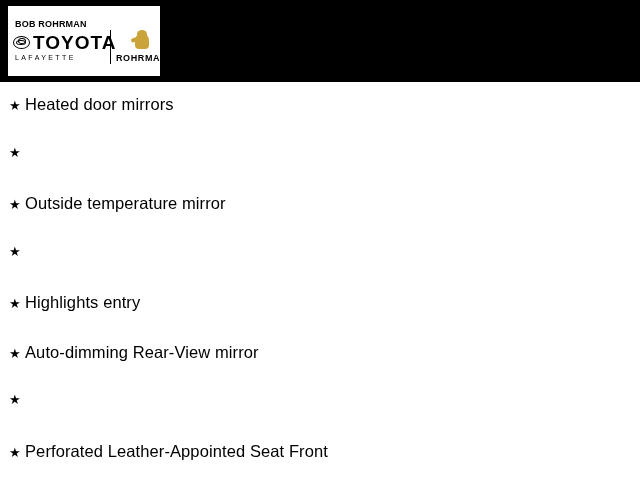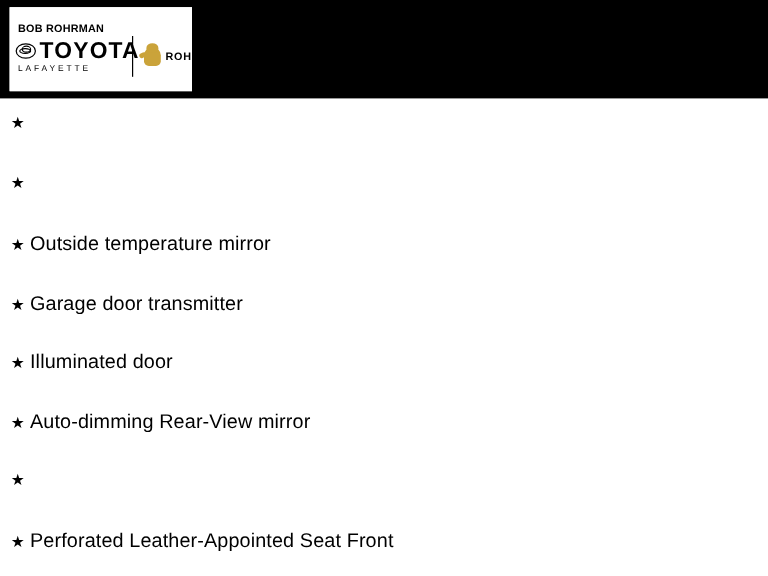--- a/index.html
+++ b/index.html
@@ -113,20 +113,21 @@
   }
   .logo-divider {
     width: 1px;
     height: 34px;
     background: #000;
     margin: 0 5px;
     flex: 0 0 auto;
   }
   .logo-right {
     display: flex;
+    flex-direction: column;
     align-items: center;
     flex: 1 1 auto;
   }
   .mascot {
     width: 22px;
     height: 22px;
     position: relative;
   }
   .mascot-body {
     position: absolute;
@@ -226,35 +227,35 @@
           <div class="rohrman-word">ROHRMAN</div>
         </div>
       </div>
     </div>
 
   </div>
 
   <ul class="features">
     <li class="feature-item">
       <span class="bullet">★</span>
+      <span class="feature-label">Heated door mirrors</span>
     </li>
     <li class="feature-item">
       <span class="bullet">★</span>
     </li>
     <li class="feature-item">
       <span class="bullet">★</span>
       <span class="feature-label">Outside temperature mirror</span>
     </li>
     <li class="feature-item">
       <span class="bullet">★</span>
-      <span class="feature-label">Garage door transmitter</span>
-    </li>
-    <li class="feature-item">
-      <span class="bullet">★</span>
-      <span class="feature-label">Illuminated door</span>
+    </li>
+    <li class="feature-item">
+      <span class="bullet">★</span>
+      <span class="feature-label">Highlights entry</span>
     </li>
     <li class="feature-item">
       <span class="bullet">★</span>
       <span class="feature-label">Auto-dimming Rear-View mirror</span>
     </li>
     <li class="feature-item">
       <span class="bullet">★</span>
     </li>
     <li class="feature-item">
       <span class="bullet">★</span>

